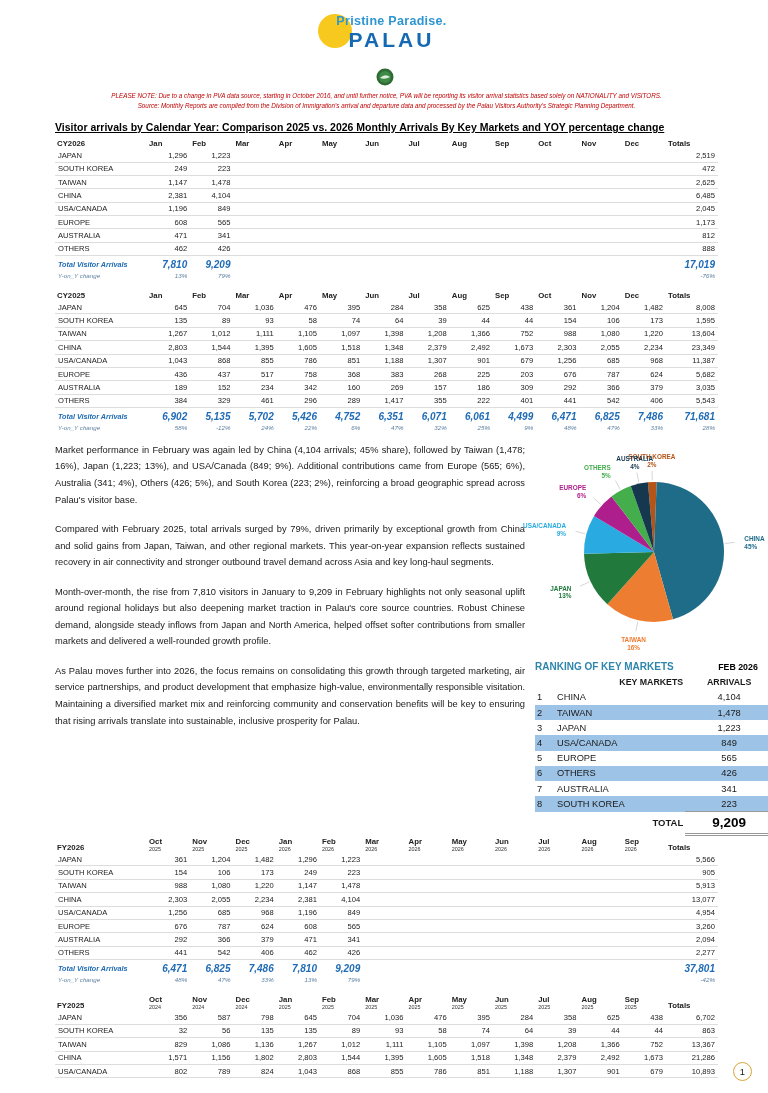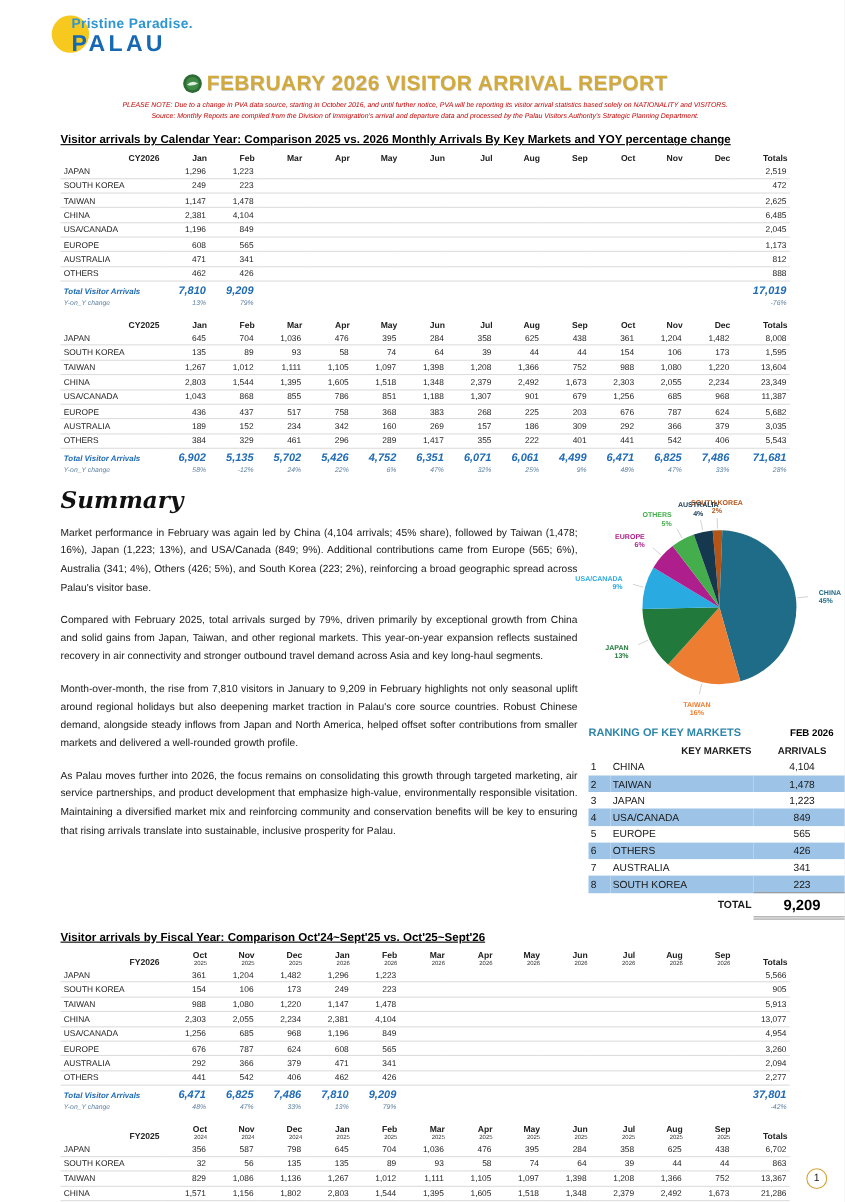--- a/index.html
+++ b/index.html
@@ -2,33 +2,33 @@
 <html><head>
 <meta charset="utf-8">
 <style>
   html,body {margin:0; padding:0; background:#e8e8e8;}
   .page {
     width:768px; height:1093px; background:#ffffff; margin:0 auto; position:relative;
     box-sizing:border-box; padding:14px 50px 0 55px; overflow:hidden;
     font-family:"Liberation Sans", sans-serif; color:#1a1a1a;
   }
   
-  .logo-wrap {text-align:left; height:50px;}
+  .logo-wrap {text-align:center; height:50px;}
   .logo-inner {display:inline-block; position:relative; padding-left:10px;}
   .logo-circle {position:absolute; left:-8px; top:0px; width:34px; height:34px; border-radius:50%; background:#F7C81E; z-index:0;}
   .tagline {position:relative; z-index:1; color:#2E96D1; font-size:12.5px; font-weight:bold; letter-spacing:0.3px;}
   .brand {position:relative; z-index:1; color:#1569B3; font-weight:800; font-size:21px; letter-spacing:3px; line-height:1; margin-top:1px;}
   .title-row {text-align:center; margin-top:2px; font-size:19px; font-weight:bold; color:#D2A93B; letter-spacing:0.4px; text-shadow:0.5px 0.5px 0 #cccccc;}
   .title-row svg {vertical-align:-3px; margin-right:4px;}
   .notes {text-align:center; color:#C00000; font-style:italic; font-size:6.3px; line-height:1.6; margin-top:3px;}
   
   .sec-heading {font-size:10.5px; font-weight:bold; text-decoration:underline; margin:10px 0 5px 0; color:#000;}
   
   .datatable {width:100%; border-collapse:collapse; font-size:7.6px; color:#222; table-layout:fixed; margin-bottom:9px;}
-  .datatable th {font-weight:bold; font-size:7.8px; padding:1px 2px; text-align:right; vertical-align:bottom;}
+  .datatable th {font-weight:bold; font-size:7.8px; padding:1px 2px; text-align:left; vertical-align:bottom;}
   .datatable th .yr {font-weight:normal; font-size:5.4px; color:#333; line-height:1.2;}
   .datatable td {padding:1.7px 3px; text-align:right; border-bottom:1px solid #dddddd;}
   .datatable td.lbl {text-align:left; overflow:hidden; white-space:nowrap;}
   .datatable col.c-lbl {width:92px;}
   .datatable col.c-tot {width:52px;}
   .datatable tr.total-row td {border-top:1px solid #555; border-bottom:none; color:#1F6BB5; font-weight:bold; font-style:italic; font-size:10px; padding-top:2.5px;}
   .datatable tr.total-row td.lbl {font-size:7.2px;}
   .datatable tr.yoy-row td {border:none; color:#5A7FA0; font-style:italic; font-size:6.2px; padding-top:1px;}
   
   .summary-flex {display:flex; margin-top:6px;}
@@ -65,21 +65,21 @@
       <div class="tagline">Pristine Paradise.</div>
       <div class="brand">PALAU</div>
     </div>
   </div>
 
   <div class="title-row">
     <svg width="18" height="18" viewBox="0 0 18 18">
       <circle cx="9" cy="9" r="8.5" fill="#2E6B34"></circle>
       <circle cx="9" cy="9" r="6" fill="#3E8A46"></circle>
       <path d="M4 10 Q 9 5 14 9 Q 9 12 4 10 Z" fill="#DDEEDC"></path>
-    </svg><span>FEBRUARY 2026 VISITOR ARRIVAL REPORT</span>
+    </svg>
   </div>
 
   <div class="notes">
     <div>PLEASE NOTE: Due to a change in PVA data source, starting in October 2016, and until further notice, PVA will be reporting its visitor arrival statistics based solely on NATIONALITY and VISITORS.</div>
     <div>Source: Monthly Reports are compiled from the Division of Immigration's arrival and departure data and processed by the Palau Visitors Authority's Strategic Planning Department.</div>
   </div>
 
   <div class="sec-heading">Visitor arrivals by Calendar Year: Comparison 2025 vs. 2026 Monthly Arrivals By Key Markets and YOY percentage change</div>
   <div id="t-cy2026">
       <table class="datatable">
@@ -477,21 +477,20 @@
             <td>47%</td>
             <td>33%</td>
             <td>28%</td>
           </tr>
         </tbody>
       </table>
     </div>
 
   <div class="summary-flex">
     <div class="summary-left">
-      <div class="summary-heading">Summary</div>
       <div id="summary-paras">
           <p>Market performance in February was again led by China (4,104 arrivals; 45% share), followed by Taiwan (1,478; 16%), Japan (1,223; 13%), and USA/Canada (849; 9%). Additional contributions came from Europe (565; 6%), Australia (341; 4%), Others (426; 5%), and South Korea (223; 2%), reinforcing a broad geographic spread across Palau's visitor base.</p>
           <p>Compared with February 2025, total arrivals surged by 79%, driven primarily by exceptional growth from China and solid gains from Japan, Taiwan, and other regional markets. This year-on-year expansion reflects sustained recovery in air connectivity and stronger outbound travel demand across Asia and key long-haul segments.</p>
           <p>Month-over-month, the rise from 7,810 visitors in January to 9,209 in February highlights not only seasonal uplift around regional holidays but also deepening market traction in Palau's core source countries. Robust Chinese demand, alongside steady inflows from Japan and North America, helped offset softer contributions from smaller markets and delivered a well-rounded growth profile.</p>
           <p>As Palau moves further into 2026, the focus remains on consolidating this growth through targeted marketing, air service partnerships, and product development that emphasize high-value, environmentally responsible visitation. Maintaining a diversified market mix and reinforcing community and conservation benefits will be key to ensuring that rising arrivals translate into sustainable, inclusive prosperity for Palau.</p>
         </div>
     </div>
     <div class="right-col">
       <svg class="pie" id="pie-svg" width="178" height="172" viewBox="0 0 178 172">
           <path d="M89 88 L82.90 18.27 A70 70 0 0 1 91.69 18.05 Z" fill="#B55417"></path>
@@ -577,21 +576,20 @@
           <tr>
             <td></td>
             <td class="rank-total-label">TOTAL</td>
             <td class="rank-total-value">9,209</td>
           </tr>
         </tbody>
       </table>
     </div>
   </div>
 
-  <div class="sec-heading">Visitor arrivals by Fiscal Year: Comparison Oct'24~Sept'25 vs. Oct'25~Sept'26</div>
   <div id="t-fy2026">
       <table class="datatable">
         <colgroup>
           <col class="c-lbl">
           <col>
           <col>
           <col>
           <col>
           <col>
           <col>

